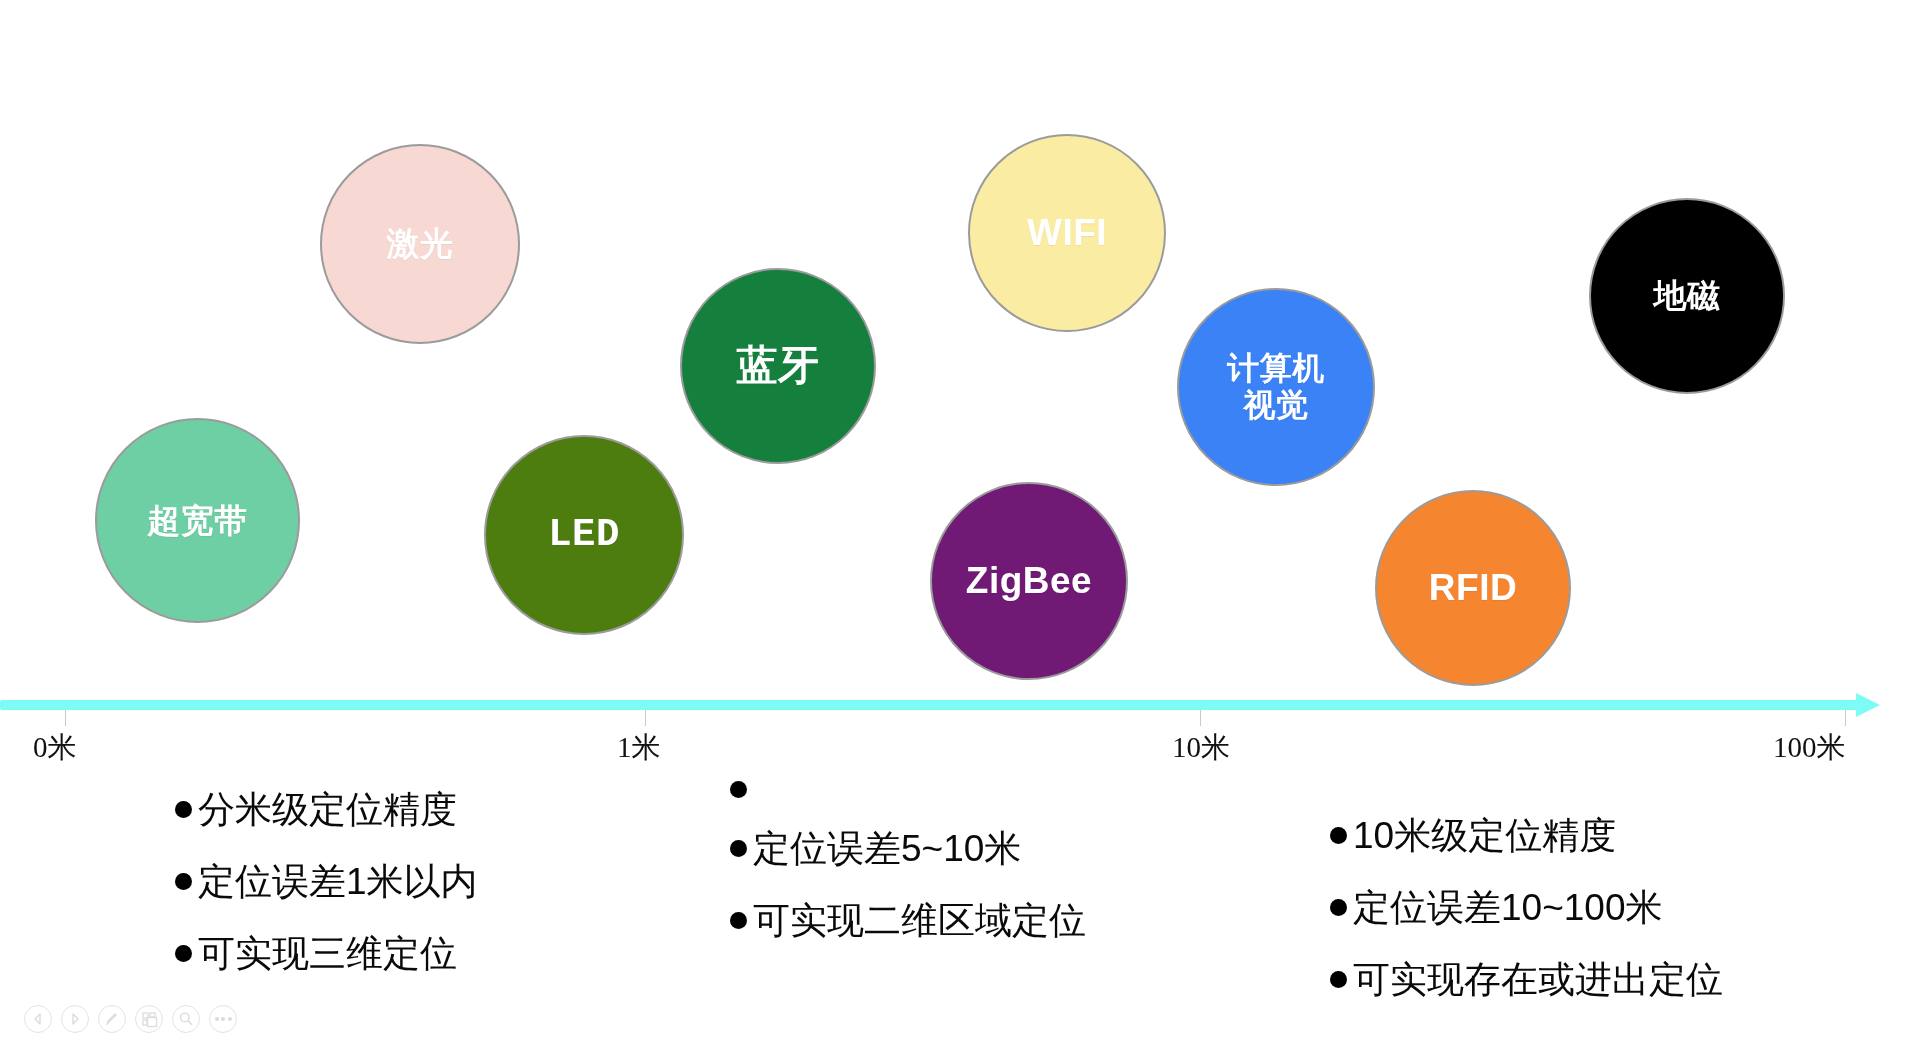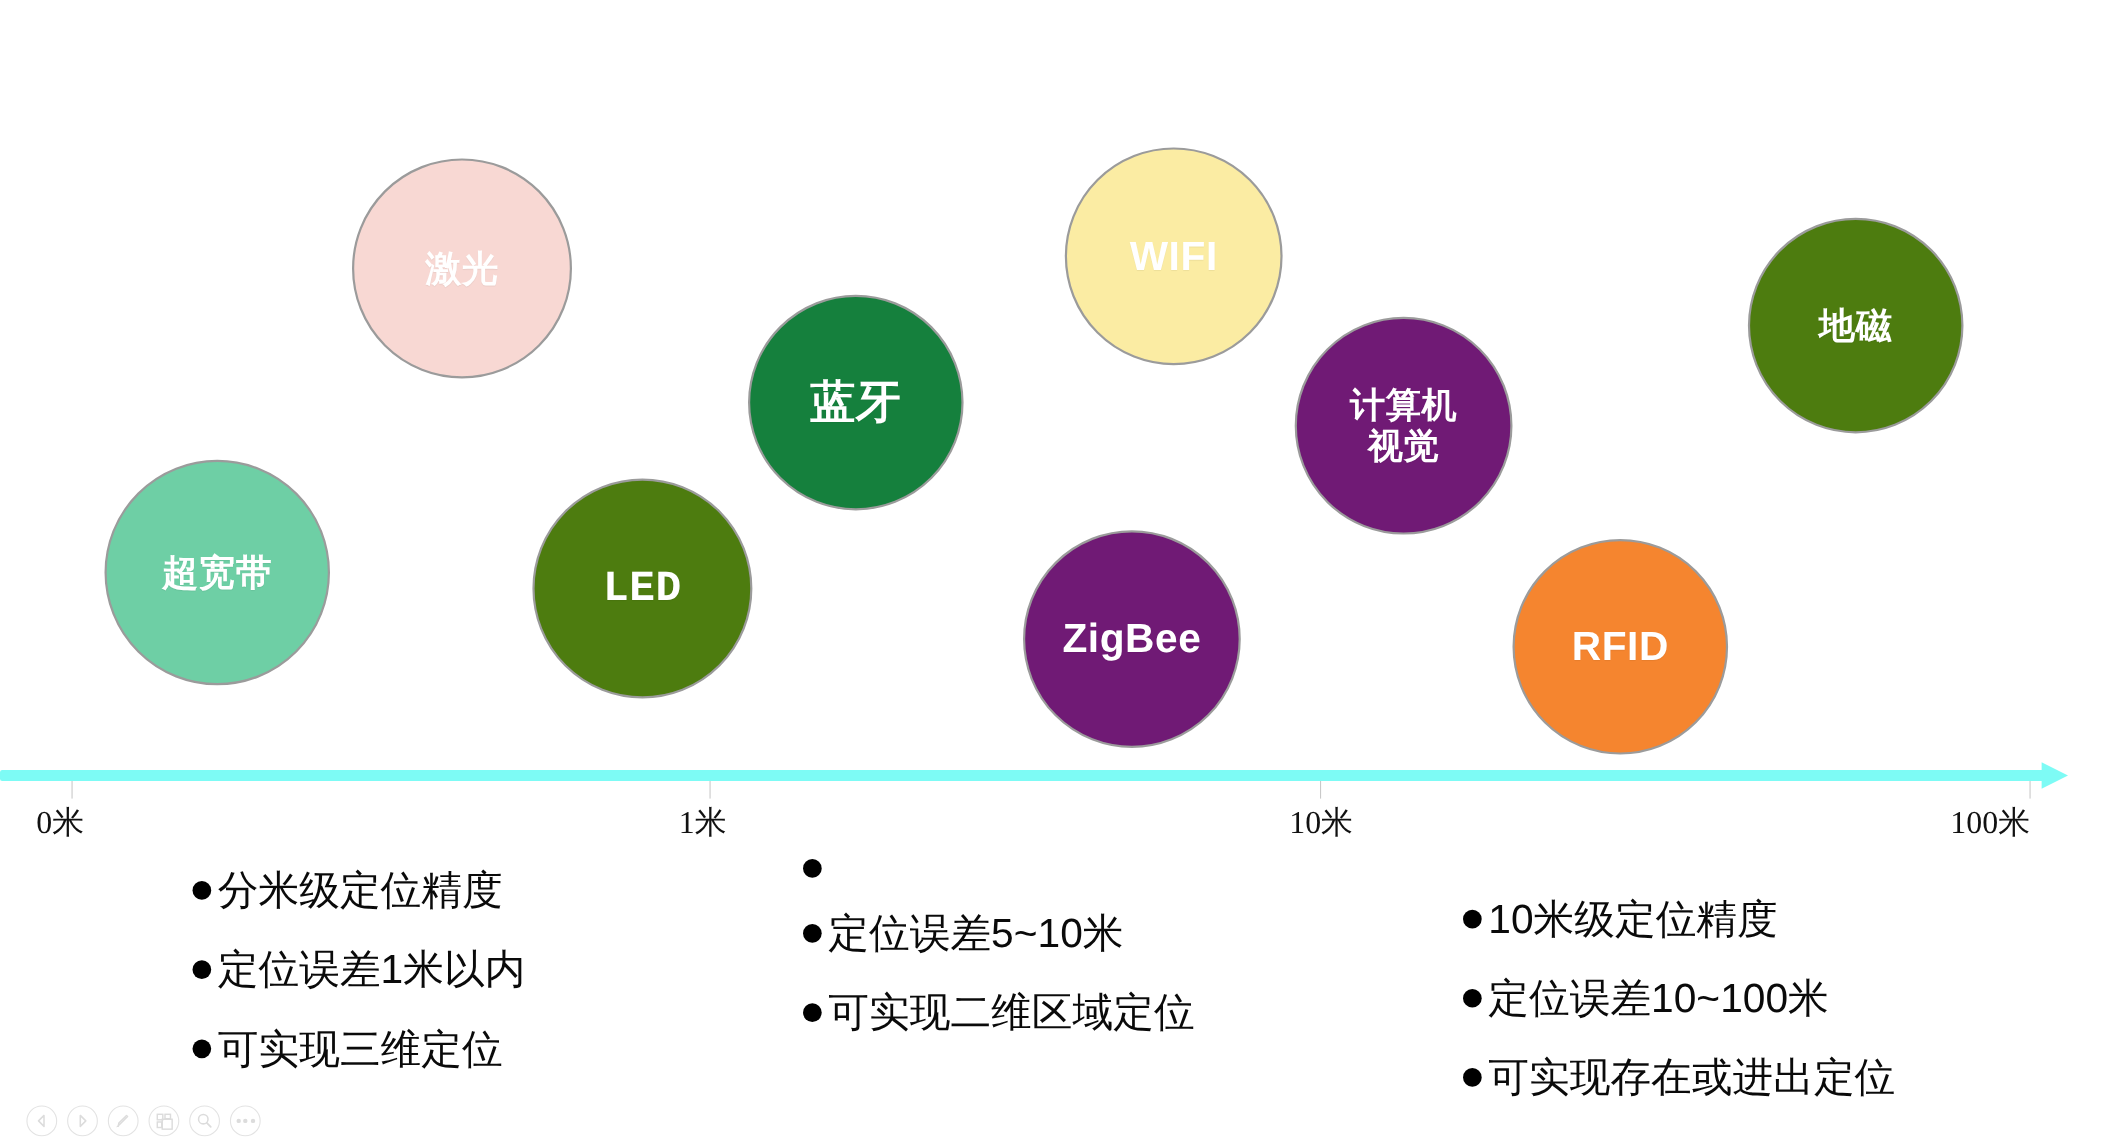--- a/index.html
+++ b/index.html
@@ -94,28 +94,28 @@
       </div>
       <div class="bubble" style="left: 680px; top: 268px; width: 196px; height: 196px; background: #15803d; border-color: rgb(155, 155, 155); font-size: 41px;">
         <span class="lbl">蓝牙</span>
       </div>
       <div class="bubble" style="left: 930px; top: 482px; width: 198px; height: 198px; background: #701a75; border-color: rgb(155, 155, 155); font-size: 37px;">
         <span class="lbl">ZigBee</span>
       </div>
       <div class="bubble" style="left: 968px; top: 134px; width: 198px; height: 198px; background: rgb(251, 236, 163); border-color: rgb(155, 155, 155); font-size: 37px;">
         <span class="lbl">WIFI</span>
       </div>
-      <div class="bubble" style="left: 1177px; top: 288px; width: 198px; height: 198px; background: #701a75; border-color: rgb(155, 155, 155); font-size: 32px;">
+      <div class="bubble" style="left: 1177px; top: 288px; width: 198px; height: 198px; background: #3b82f6; border-color: rgb(155, 155, 155); font-size: 32px;">
         <span class="lbl">计算机
 视觉</span>
       </div>
       <div class="bubble" style="left: 1375px; top: 490px; width: 196px; height: 196px; background: rgb(245, 133, 47); border-color: rgb(155, 155, 155); font-size: 37px;">
         <span class="lbl">RFID</span>
       </div>
-      <div class="bubble" style="left: 1589px; top: 198px; width: 196px; height: 196px; background: #4d7c0f; border-color: rgb(155, 155, 155); font-size: 33px;">
+      <div class="bubble" style="left: 1589px; top: 198px; width: 196px; height: 196px; background: #000000; border-color: rgb(155, 155, 155); font-size: 33px;">
         <span class="lbl">地磁</span>
       </div>
     </div>
 
   <div id="axis-wrap">
     <div id="axis-line" style="background: rgb(125, 251, 245);"></div>
     <div id="axis-arrow" style="border-left-color: rgb(125, 251, 245);"></div>
     <div id="ticks">
         <div class="tick" style="left: 65px;"></div>
         <div class="tick-label" style="left: 33px;">0米</div>

